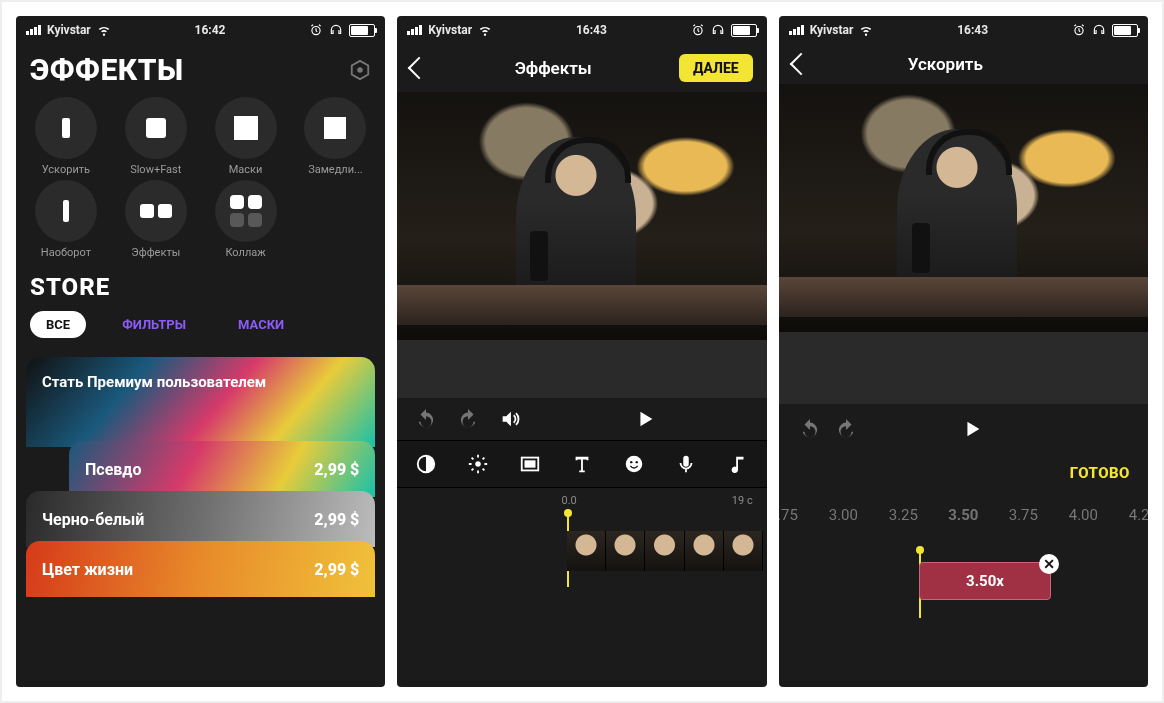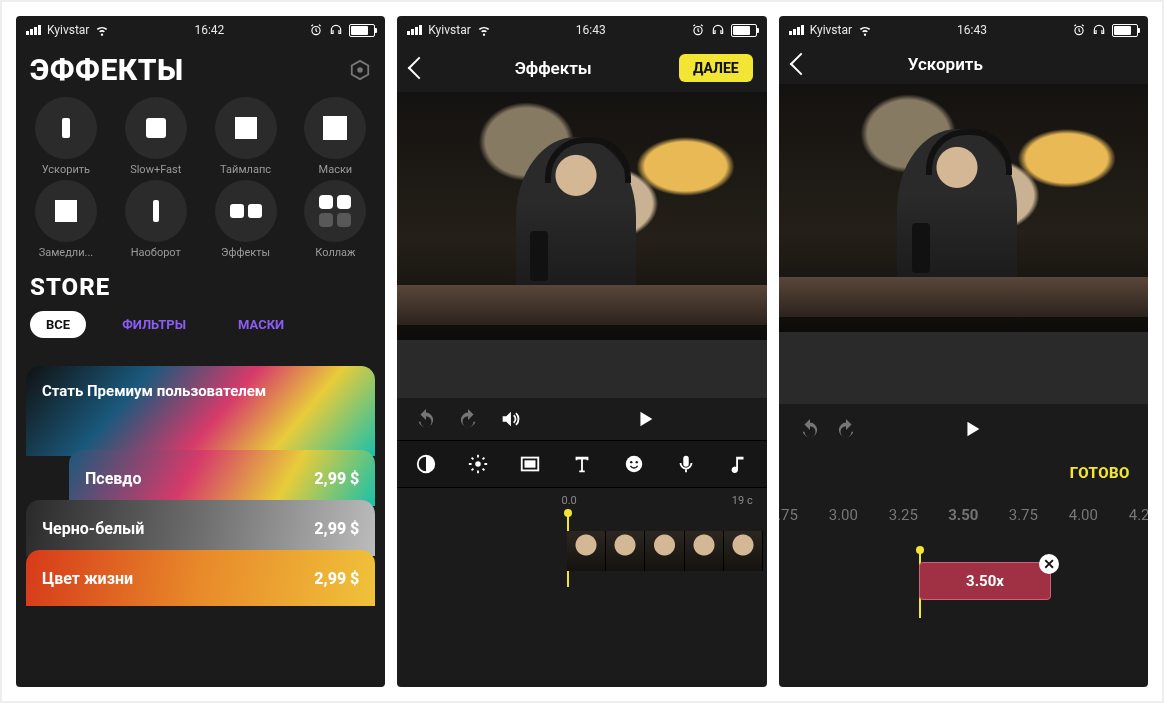--- a/index.html
+++ b/index.html
@@ -32,21 +32,21 @@
     flex-direction: column;
   }
   
   .status {
     height: 28px;
     display: flex;
     align-items: center;
     justify-content: space-between;
     padding: 0 10px;
     font-size: 12px;
-    font-weight: 400;
+    font-weight: 700;
   }
   .status .left, .status .right { display: flex; align-items: center; gap: 6px; }
   .bars { display: flex; align-items: flex-end; gap: 1px; }
   .bars span { width: 3px; background: #fff; display: inline-block; }
   .bars span:nth-child(1){height:4px}.bars span:nth-child(2){height:6px}.bars span:nth-child(3){height:8px}.bars span:nth-child(4){height:10px}
   .wifi-icon { width:14px; height:14px; }
   .battery { width: 24px; height: 11px; border: 1px solid #fff; border-radius: 2px; position: relative; }
   .battery:after { content:""; position:absolute; right:-3px; top:3px; width:2px; height:5px; background:#fff; border-radius:0 1px 1px 0;}
   .battery .fill { position:absolute; left:1px; top:1px; bottom:1px; right:6px; background:#fff; border-radius:1px;}
   .hp-icon, .alarm-icon { width:14px; height:14px; }
@@ -96,21 +96,21 @@
     display:flex; justify-content:space-between; align-items:center;
     margin-top:-6px;
     height: 56px;
     box-sizing:border-box;
   }
   .card.premium {
     height: 90px;
     background: linear-gradient(130deg,#111 0%, #1a597c 30%, #d63a6a 55%, #e8cc3a 75%, #18c0aa 100%);
     color:#fff; font-size:15px;
     align-items:flex-start; padding-top:16px;
-    margin-top:16px;
+    margin-top:7px;
   }
   .card.pseudo { background: linear-gradient(120deg,#1a597c 0%, #d63a6a 40%, #e8cc3a 70%, #18c0aa 100%); color:#fff; font-size:16px;margin-left:43px;}
   .card.bw     { background: linear-gradient(100deg,#2a2a2a 0%, #6e6e6e 50%, #bcbcbc 100%); color:#fff; font-size:16px;}
   .card.life   { background: linear-gradient(100deg,#d63a1a 0%, #e88a2a 50%, #f0c23a 100%); color:#fff; font-size:16px;}
   .price { font-weight:800; }
 
   
   .nav2 {
     display:flex; align-items:center; justify-content:space-between;
     padding: 10px 14px; gap:10px;
@@ -255,26 +255,20 @@
           <div class="fx-label">Ускорить</div>
         </div>
         <div class="fx-item">
           <div class="fx-circle">
             <div class="glyph-sq glyph-slow"></div>
           </div>
           <div class="fx-label">Slow+Fast</div>
         </div>
         <div class="fx-item">
           <div class="fx-circle">
-            <div class="glyph-sq glyph-lapse"></div>
-          </div>
-          <div class="fx-label">Таймлапс</div>
-        </div>
-        <div class="fx-item">
-          <div class="fx-circle">
             <div class="glyph-sq glyph-mask"></div>
           </div>
           <div class="fx-label">Маски</div>
         </div>
         <div class="fx-item">
           <div class="fx-circle">
             <div class="glyph-sq glyph-slowmo"></div>
           </div>
           <div class="fx-label">Замедли...</div>
         </div>

